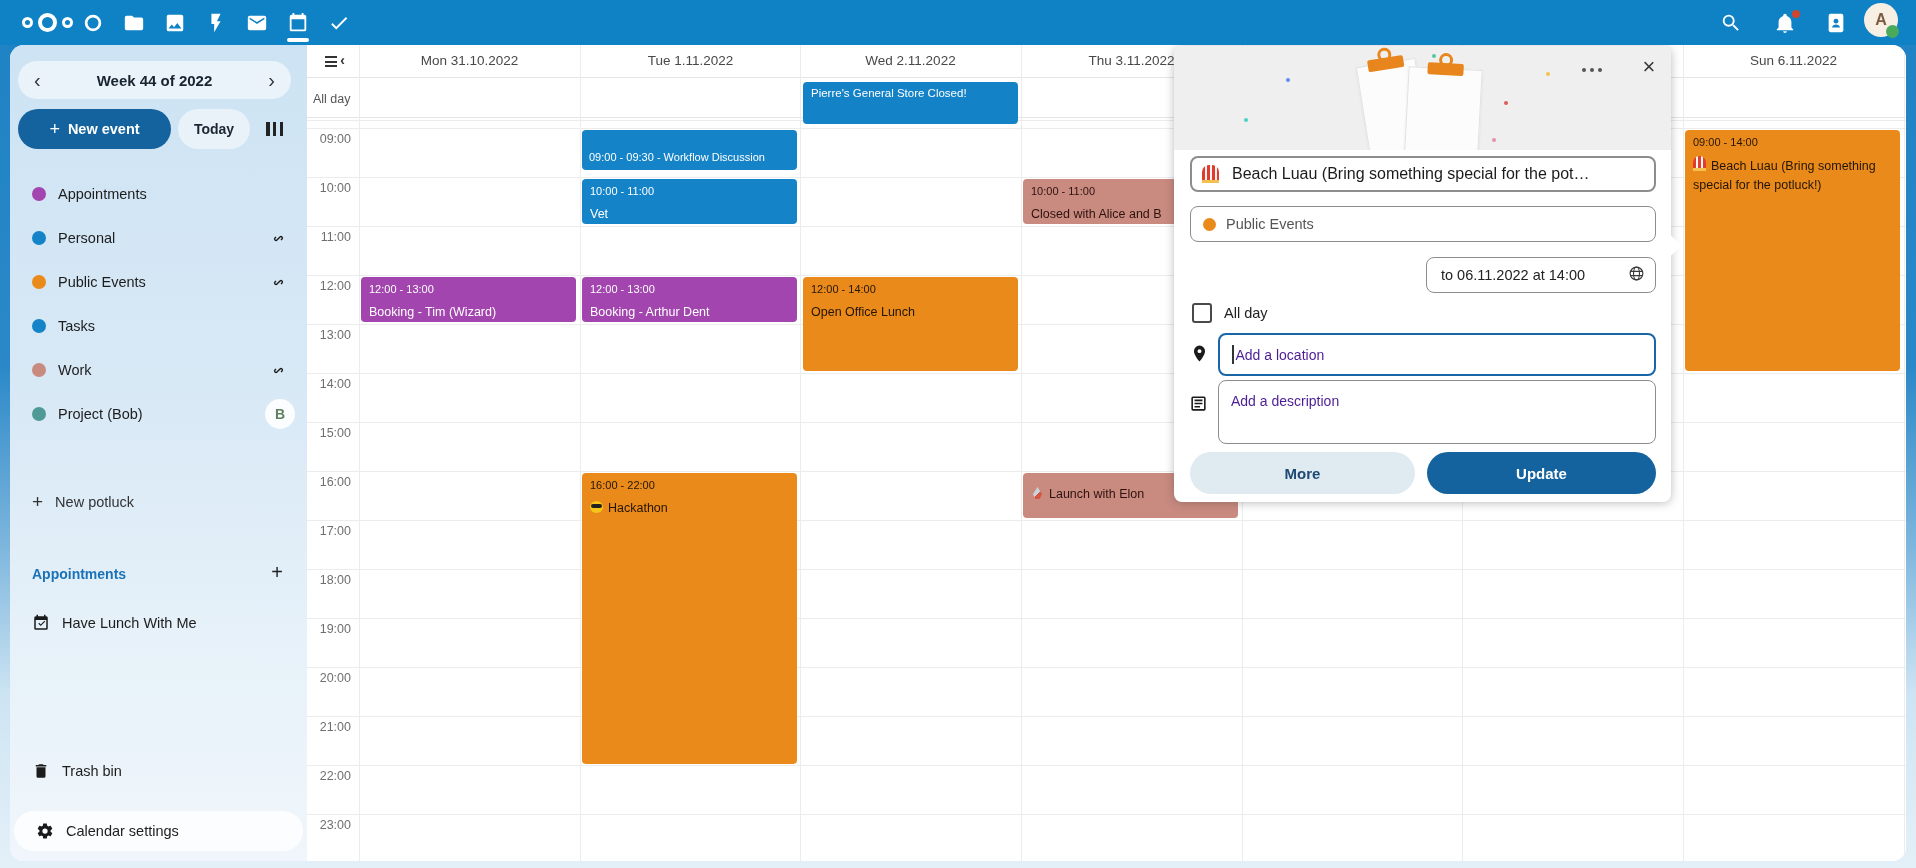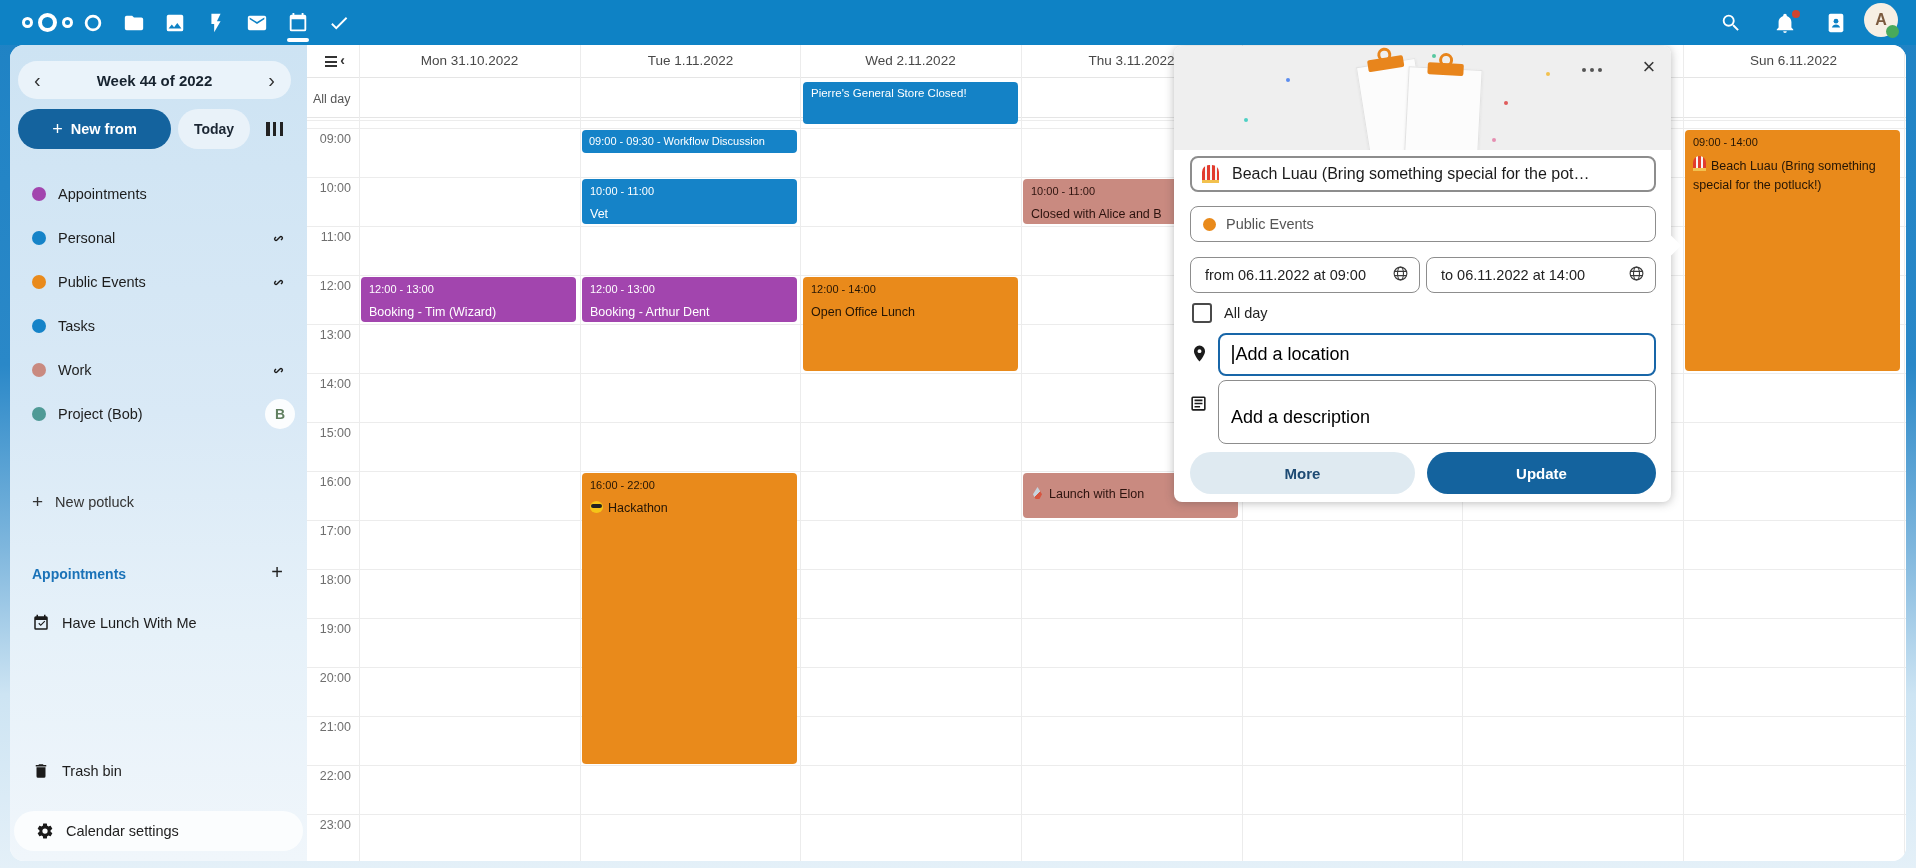--- a/index.html
+++ b/index.html
@@ -66,21 +66,21 @@
   .hlabel{position:absolute;left:0;width:44px;text-align:right;font-size:12.5px;color:#6f6f6f;z-index:2}
   .ev{position:absolute;border-radius:4px;padding:5px 8px;overflow:hidden;box-sizing:border-box;z-index:3;cursor:pointer}
   .ev .t{font-size:11px;line-height:14px;margin-bottom:7px;white-space:nowrap}
   .ev .n{font-size:12.5px;line-height:19px}
   .ev-blue{background:#1583c8;color:#fff}
   .ev-purple{background:#a245ae;color:#fff}
   .ev-orange{background:#e98a1b;color:#241505}
   .ev-salmon{background:#c98a80;color:#2d130e}
   .ev-allday{position:absolute;border-radius:4px;background:#1482c6;color:#fff;font-size:11.5px;
     padding:5px 8px;box-sizing:border-box;white-space:nowrap;overflow:hidden;z-index:3;cursor:pointer}
-  .ev-min{padding:4px 7px}
+  .ev-min{padding:20px 7px}
   .ev-min .t{margin:0}
   
   .evicon{display:inline-block;width:13px;height:12px;margin-right:5px;vertical-align:-1px}
   [data-icon="beach-umbrella-icon"]{border-radius:7px 7px 0 0;
     background:repeating-linear-gradient(90deg,#e23b2e 0 3px,#f6f6f6 3px 5px);border-bottom:3px solid #f2c14e}
   [data-icon="sunglasses-icon"]{border-radius:50%;background:#f5c518;position:relative}
   [data-icon="sunglasses-icon"]::after{content:"";position:absolute;left:1px;right:1px;top:3px;height:4px;background:#222;border-radius:2px}
   [data-icon="rocket-icon"]{background:linear-gradient(135deg,#c7d3dd 0 55%,#d8553f 55%);
     clip-path:polygon(50% 0,85% 60%,65% 100%,35% 100%,15% 60%)}
   
@@ -104,22 +104,22 @@
   .p-select .dot{width:13px;height:13px;border-radius:50%;background:#e98a1b}
   .p-select .txt{font-size:14.5px;color:#555}
   .p-date{top:211px;height:36px;padding:0 10px 0 14px;justify-content:space-between;cursor:pointer}
   .p-date .txt{font-size:14.5px;color:#222;white-space:nowrap}
   .p-from{left:16px;width:230px}.p-to{left:252px;width:230px}
   .allday-ck{position:absolute;left:18px;top:257px;display:flex;align-items:center;gap:12px;cursor:pointer}
   .ckbox{width:16px;height:16px;border:2px solid #4a4a4a;border-radius:3px;background:#fff}
   .allday-ck .txt{font-size:14.5px;color:#222}
   .row-ic{position:absolute;width:20px;height:20px}
   .p-loc{left:44px;top:287px;width:438px;height:43px;border:2px solid #1866a8;padding:0 12px}
-  .p-desc{left:44px;top:334px;width:438px;height:64px;padding:26px 12px;align-items:flex-start}
-  .ph{font-size:18px;color:#000000}
+  .p-desc{left:44px;top:334px;width:438px;height:64px;padding:12px 12px;align-items:flex-start}
+  .ph{font-size:14px;color:#4c1d95}
   .caret{display:inline-block;width:1.5px;height:19px;background:#333;margin-right:2px;vertical-align:-4px}
   .p-btn{position:absolute;top:406px;height:42px;border-radius:21px;display:flex;align-items:center;justify-content:center;
     font-size:15px;font-weight:bold;cursor:pointer}
   .btn-more{left:16px;width:225px;background:#dfeaf1;color:#1d4a73}
   .btn-update{left:253px;width:229px;background:#14639e;color:#fff}
 </style>
 </head>
 <body>
 
 <div id="app">
@@ -194,21 +194,21 @@
   <div class="card">
 
     <div class="sidebar">
       <div class="week-pill">
         <span class="chev">‹</span>
         <span class="lbl">Week 44 of 2022</span>
         <span class="chev">›</span>
       </div>
       <div class="btn-newevent">
         <span class="plus">+</span>
-        <span>New from</span>
+        <span>New event</span>
       </div>
       <div class="btn-today">
           <span>Today</span>
         </div>
       <span class="view-ic"></span>
 
       <div class="cal-item" style="top:133px">
         <span class="dot" style="background:#a245ae"></span>
         <span class="name">Appointments</span>
       </div>
@@ -390,29 +390,20 @@
     <div class="fld p-title">
       <span class="evicon" style="width:17px;height:15px" data-icon="beach-umbrella-icon"></span>
       <span class="txt">Beach Luau (Bring something special for the potluck!)</span>
     </div>
 
     <div class="fld p-select">
       <span class="dot"></span>
       <span class="txt">Public Events</span>
     </div>
 
-    <div class="fld p-date p-from">
-      <span class="txt">from 06.11.2022 at 09:00</span>
-      <span>
-        <svg width="17" height="17" viewBox="0 0 24 24" fill="none" stroke="#3a3a3a" stroke-width="1.6">
-            <circle cx="12" cy="12" r="9"></circle>
-            <ellipse cx="12" cy="12" rx="4.2" ry="9"></ellipse>
-            <path d="M3.6 9h16.8M3.6 15h16.8"></path>
-          </svg></span>
-    </div>
     <div class="fld p-date p-to">
       <span class="txt">to 06.11.2022 at 14:00</span>
       <span>
         <svg width="17" height="17" viewBox="0 0 24 24" fill="none" stroke="#3a3a3a" stroke-width="1.6">
             <circle cx="12" cy="12" r="9"></circle>
             <ellipse cx="12" cy="12" rx="4.2" ry="9"></ellipse>
             <path d="M3.6 9h16.8M3.6 15h16.8"></path>
           </svg></span>
     </div>
 

